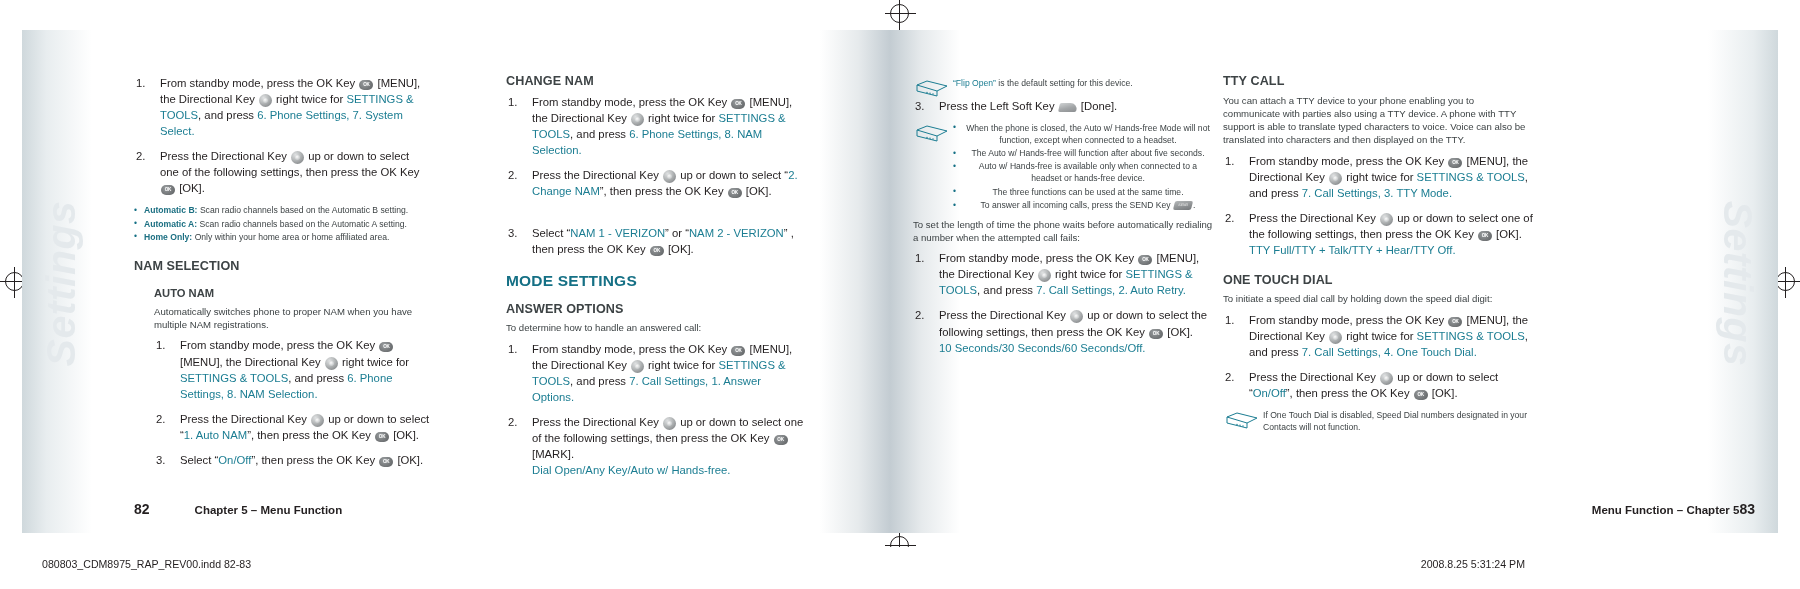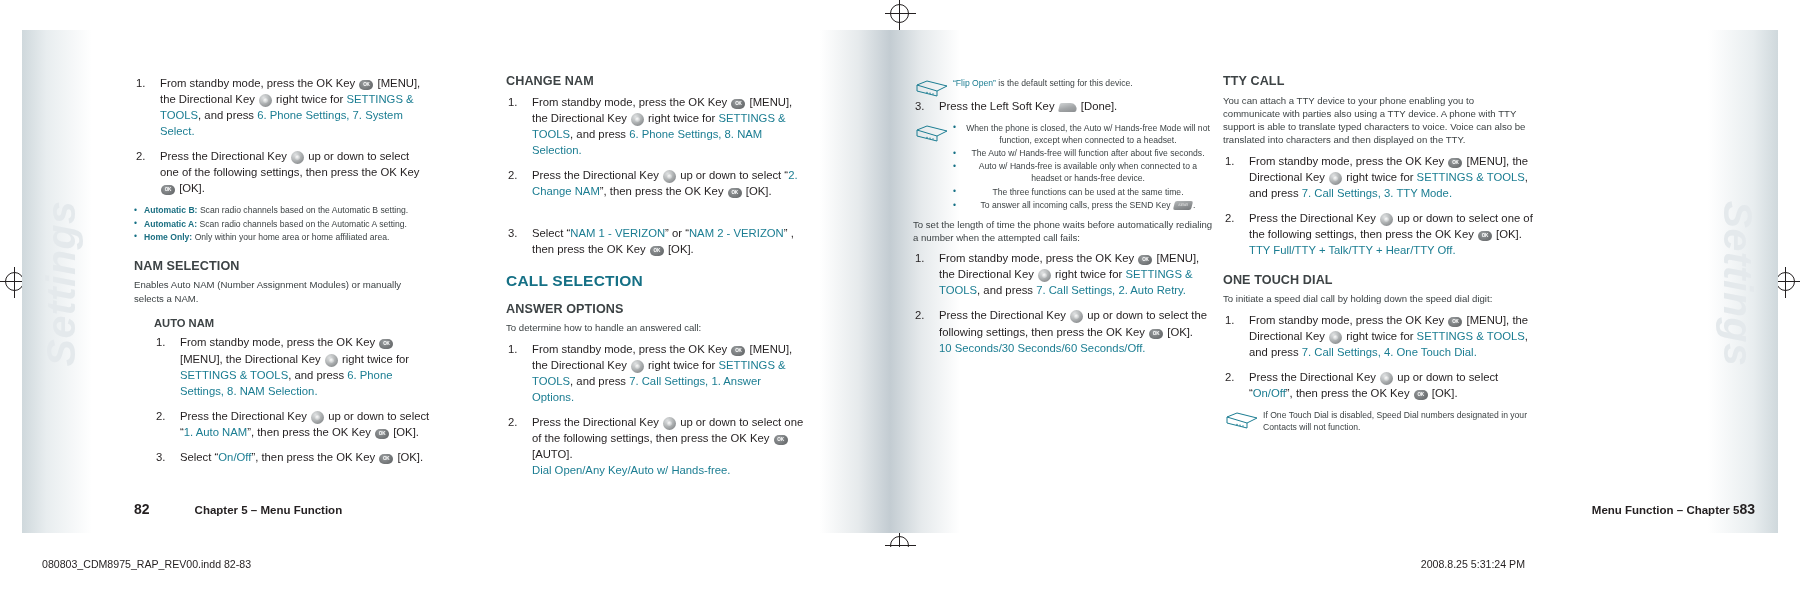--- a/index.html
+++ b/index.html
@@ -321,24 +321,24 @@
         </li>
       </ol>
 
       <ul class="bullets indent">
         <li><b>Automatic B:</b> <span>Scan radio channels based on the Automatic B setting.</span></li>
         <li><b>Automatic A:</b> <span>Scan radio channels based on the Automatic A setting.</span></li>
         <li><b>Home Only:</b> <span>Only within your home area or home affiliated area.</span></li>
       </ul>
 
       <h3 class="sub">NAM SELECTION</h3>
-      <p class="body">Enables Auto NAM (Number Assignment Modules) or manually selects a NAM.</p>
 
       <div class="indent">
         <h4 class="subsub">AUTO NAM</h4>
+        <p class="body">Automatically switches phone to proper NAM when you have multiple NAM registrations.</p>
 
         <ol class="steps">
           <li>
             <span>From standby mode, press the OK Key</span>
             <span class="key-ok"></span>
             <span>[MENU], the Directional Key</span>
             <span class="key-dir"></span>
             <span>right twice for</span>
             <span class="teal">SETTINGS &amp; TOOLS</span><span>, and press</span>
             <span class="teal">6. Phone Settings, 8. NAM Selection</span><span class="teal">.</span>
@@ -379,40 +379,40 @@
           <span class="key-ok"></span>
           <span>[OK].</span>
         </li>
         <li style="margin-top:26px">
           <span>Select “</span><span class="teal">NAM 1 - VERIZON</span><span>” or “</span><span class="teal">NAM 2 - VERIZON</span><span>” , then press the OK Key</span>
           <span class="key-ok"></span>
           <span>[OK].</span>
         </li>
       </ol>
 
-      <h2 class="sec">CALL SELECTION</h2>
+      <h2 class="sec">MODE SETTINGS</h2>
       <h3 class="sub" style="margin-top:4px">ANSWER OPTIONS</h3>
       <p class="body">To determine how to handle an answered call:</p>
 
       <ol class="steps">
         <li>
           <span>From standby mode, press the OK Key</span>
           <span class="key-ok"></span>
           <span>[MENU], the Directional Key</span>
           <span class="key-dir"></span>
           <span>right twice for</span>
           <span class="teal">SETTINGS &amp; TOOLS</span><span>, and press</span>
           <span class="teal">7. Call Settings, 1. Answer Options</span><span class="teal">.</span>
         </li>
         <li>
           <span>Press the Directional Key</span>
           <span class="key-dir"></span>
           <span>up or down to select one of the following settings, then press the OK Key</span>
           <span class="key-ok"></span>
-          <span>[AUTO].</span><br>
+          <span>[MARK].</span><br>
           <span class="teal">Dial Open/Any Key/Auto w/ Hands-free</span><span class="teal">.</span>
         </li>
       </ol>
     </div>
 
     <div class="page-foot foot-left">
       <span class="foot-num">82</span><span class="foot-text">Chapter 5 – Menu Function</span>
     </div>
   </div>
 

